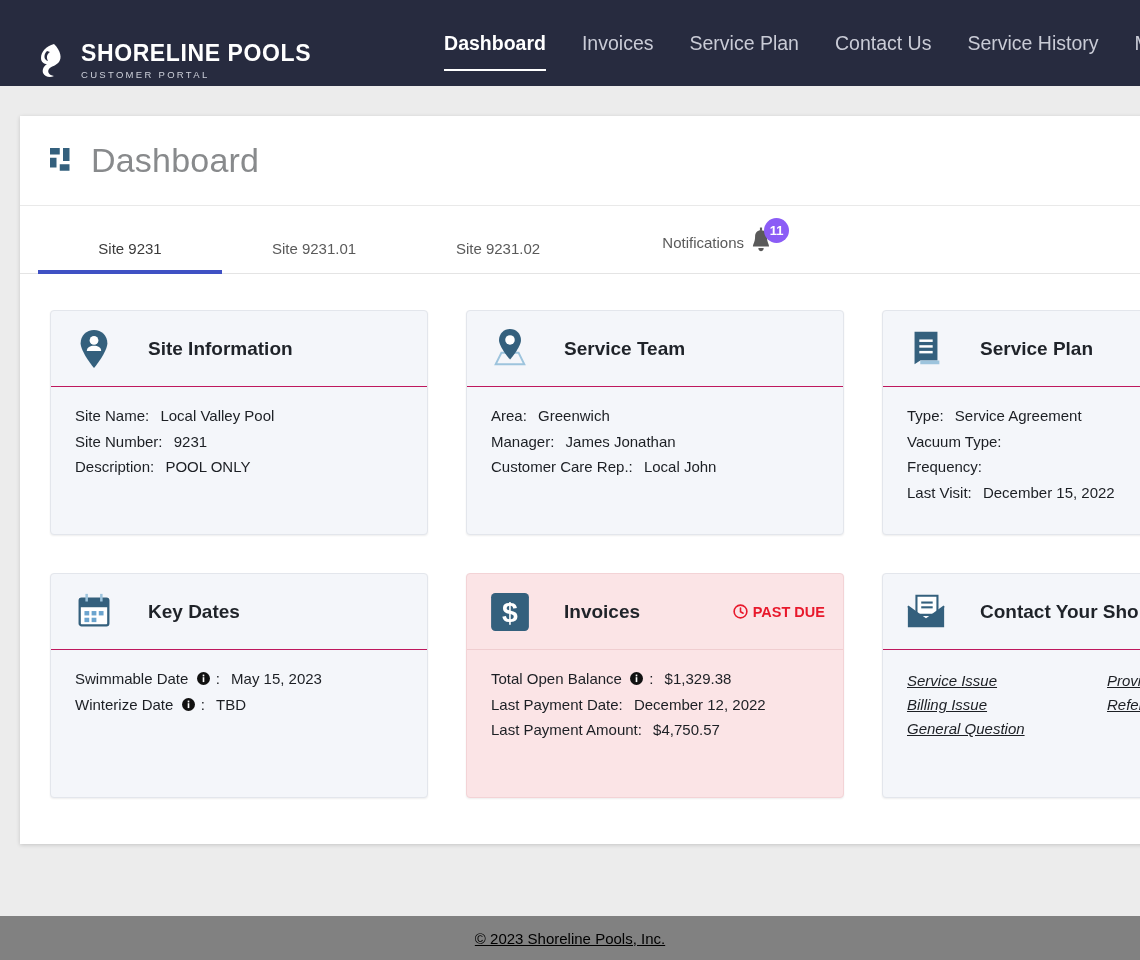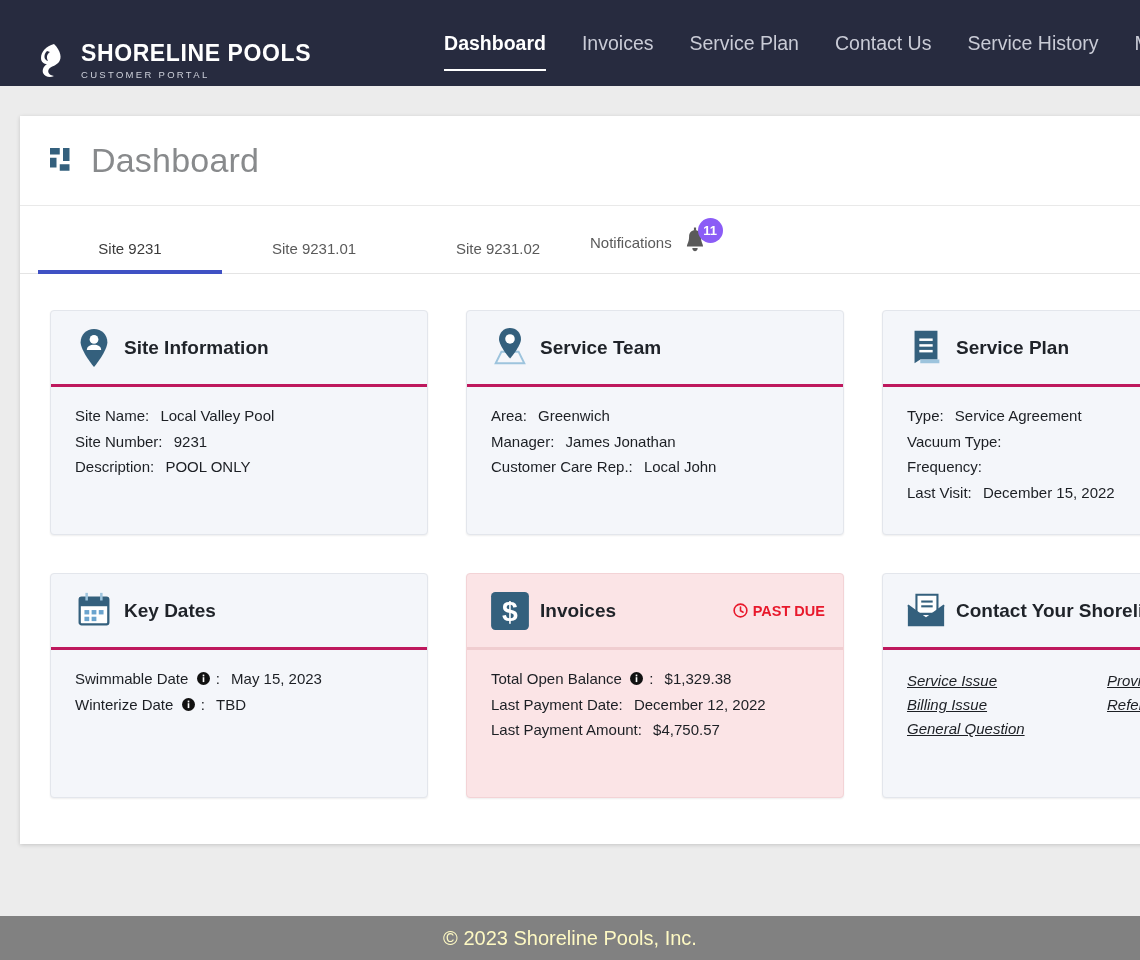--- a/index.html
+++ b/index.html
@@ -76,21 +76,21 @@
   .tab {
     font-size: 15px; color: #5a5a5a;
     padding: 0 0 16px 0; width: 184px; text-align: center;
     position: relative; cursor: pointer;
   }
   .tab.active { color: #3b3b3b; }
   .tab.active::after {
     content: ""; position: absolute; left: 0; right: 0; bottom: -1px;
     height: 4px; background: #3f51c4;
   }
-  .tab-notif { display: flex; align-items: center; justify-content: flex-start; gap: 10px; }
+  .tab-notif { display: flex; align-items: center; justify-content: flex-end; gap: 4px; }
   .bell-wrap { position: relative; width: 26px; height: 30px; }
   .badge {
     position: absolute; top: -9px; left: 16px;
     min-width: 25px; height: 25px; border-radius: 50%;
     background: #8b5cf6; color: #ffffff;
     font-size: 13px; font-weight: 700;
     display: flex; align-items: center; justify-content: center;
   }
 
   
@@ -107,22 +107,22 @@
     box-shadow: 0 1px 2px rgba(0,0,0,0.07);
     overflow: hidden;
     height: 225px;
     display: flex; flex-direction: column;
   }
   .card.alert { background: #fbe4e6; border-color: #f3d3d6; }
   .card-head {
     height: 76px;
     display: flex; align-items: center;
     padding: 0 18px 0 22px;
-    border-bottom: 3px solid #be185d;
-    gap: 9px;
+    border-bottom: 1px solid #be185d;
+    gap: 33px;
   }
   .card.alert .card-head { border-bottom-color: #f0cdd0; }
   .card-icon { width: 42px; height: 42px; flex: 0 0 auto; }
   .card-title {
     font-size: 19px; font-weight: 700; color: #1f2329;
     white-space: nowrap;
   }
   .past-due {
     margin-left: auto; display: flex; align-items: center; gap: 5px;
     color: #e8192c; font-size: 14.5px; font-weight: 700; white-space: nowrap;
@@ -149,21 +149,21 @@
   }
 
   
   .footer {
     position: absolute; left: 0; bottom: 0;
     width: 1140px; height: 44px;
     background: #818181;
     display: flex; align-items: center; justify-content: center;
   }
   .footer a {
-    color: #fef9c3; font-size: 20px; cursor: pointer;
+    color: #000000; font-size: 15px; text-decoration: underline; cursor: pointer;
   }
 </style>
 </head>
 <body>
 
 <div class="topnav">
   <div class="brand">
     <svg class="brand-mark" viewBox="0 0 34 36">
       <path d="M20 1 C12 3 7 9 7 15 C7 19 10 21 13 21 C10 23 8 26 9 30 C11 34 16 35 20 33 C15 32 13 29 15 26 C17 23 22 23 25 19 C28 15 27 8 20 1 Z" fill="#ffffff"></path>
       <path d="M13 8 C9 12 10 17 14 18 C12 14 13 11 16 9 Z" fill="#272b3f"></path>

